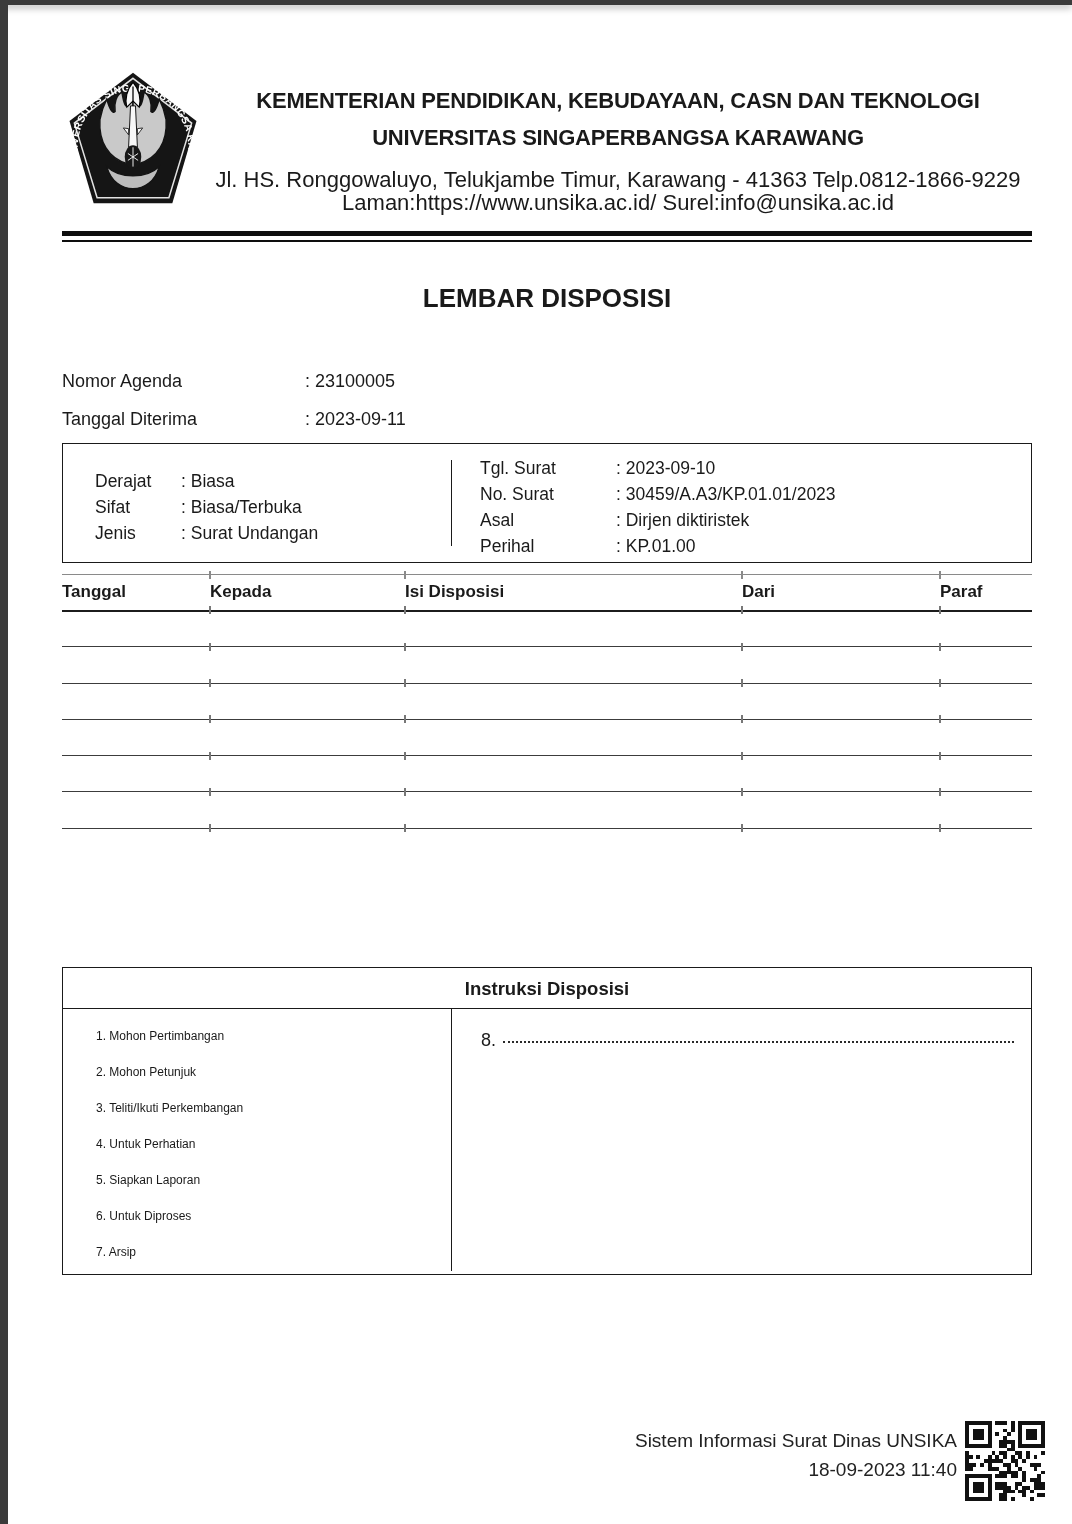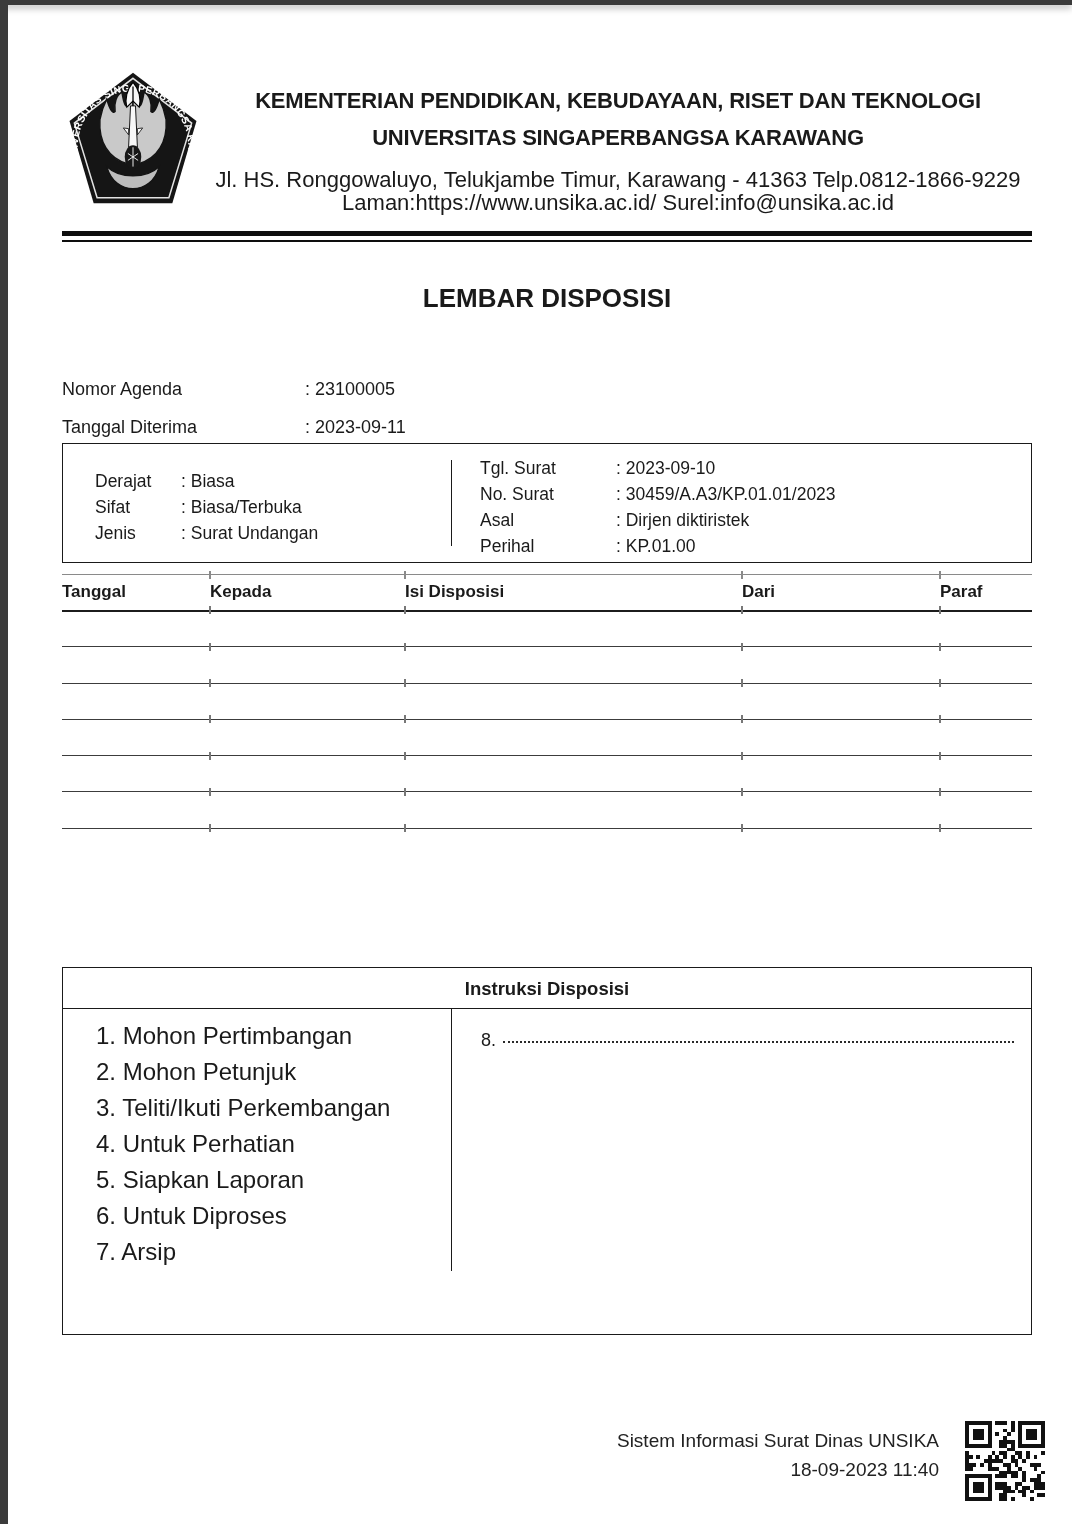--- a/index.html
+++ b/index.html
@@ -24,21 +24,21 @@
 
   
   .rule { top:231px; }
   .rule .thick { height:5px; background:#0e0e0e; }
   .rule .thin  { height:2px; background:#0e0e0e; margin-top:4px; }
 
   
   .title { top:283px; text-align:center; font-size:26px; font-weight:bold; }
 
   
-  .agenda { top:370px; font-size:18px; }
+  .agenda { top:362px; font-size:18px; }
   .agenda-row { display:flex; line-height:38px; }
   .agenda-row .lbl { width:243px; }
 
   
   .infobox { top:443px; height:120px; border:1.6px solid #1a1a1a; display:flex;align-items:center; }
   .infobox .col-l { width:389px; border-right:1.6px solid #1a1a1a; padding:8px 0 0 32px; }
   .infobox .col-r { flex:1; padding:8px 0 0 28px; }
   .info-row { display:flex; line-height:26px; font-size:17.5px; }
   .col-l .lbl { width:86px; }
   .col-r .lbl { width:136px; }
@@ -58,30 +58,30 @@
   .c-isi     { padding-left:13px; padding-right:8px; }
   .c-dari    { padding-left:10px; }
   .isi-main { text-indent:3px; }
   .isi-note { max-width:260px; text-indent:6px; }
   
   thead th:not(:last-child)::before { content:""; position:absolute; right:-0.6px; top:-4px; width:1.2px; height:8px; background:#8a8a8a; }
   thead th:not(:last-child)::after  { content:""; position:absolute; right:-0.6px; bottom:-4px; width:1.2px; height:8px; background:#777; }
   tbody td:not(:last-child)::after  { content:""; position:absolute; right:-0.6px; bottom:-4.6px; width:1.2px; height:8px; background:#777; }
 
   
-  .instruksi { top:967px; height:368px; border:1.6px solid #1a1a1a; }
+  .instruksi { top:967px; height:308px; border:1.6px solid #1a1a1a; }
   .ins-title { height:41px; line-height:41px; border-bottom:1.6px solid #1a1a1a; text-align:center; font-weight:bold; font-size:18.5px; }
   .ins-body { display:flex; height:262px; }
   .ins-left { width:389px; border-right:1.6px solid #1a1a1a; padding:9px 0 0 33px; }
-  .ins-item { line-height:36px; font-size:24px; }
+  .ins-item { line-height:36px; font-size:12px; }
   .ins-right { flex:1; padding:21px 17px 0 29px; display:flex; align-items:flex-start; font-size:18px; }
   .dots { flex:1; height:13px; border-bottom:2.6px dotted #2a2a2a; margin-left:7px; }
 
   
-  .footer { position:absolute; top:1421px; right:27px; display:flex; gap:26px; align-items:flex-start; }
+  .footer { position:absolute; top:1421px; right:27px; display:flex; gap:8px; align-items:flex-start; }
   .f-text { text-align:right; font-size:19px; line-height:29px; padding-top:5px; color:#222; }
   .qr { width:80px; height:80px; }
 </style>
 </head>
 <body>
 
 <div class="edge-top"></div>
 <div class="edge-left"></div>
 
 <div class="sec hdr">
@@ -100,21 +100,21 @@
 
     <path d="M50,9 C45.5,14 44,21 45.5,27 L50,22.5 L54.5,27 C56,21 54.5,14 50,9 Z" fill="#f7f7f7" stroke="#000" stroke-width="0.8"></path>
     <path d="M50,12 L50,22.5" stroke="#111" stroke-width="1"></path>
     <path d="M48.2,26 L46.8,56 L53.2,56 L51.8,26 Z" fill="#f7f7f7" stroke="#111" stroke-width="0.7"></path>
     <path d="M43,42 L46.8,47 L46.8,42.5 Z" fill="#f7f7f7" stroke="#111" stroke-width="0.6"></path>
     <path d="M57,42 L53.2,47 L53.2,42.5 Z" fill="#f7f7f7" stroke="#111" stroke-width="0.6"></path>
     <ellipse cx="50" cy="63" rx="6" ry="8.5" fill="#161616"></ellipse>
     <path d="M50,56 L50,70 M46.3,60.5 L53.7,65.5 M53.7,60.5 L46.3,65.5" stroke="#efefef" stroke-width="0.7"></path>
   </svg>
   <div class="hdr-text">
-    <div class="hdr-line">KEMENTERIAN PENDIDIKAN, KEBUDAYAAN, RISET DAN TEKNOLOGI</div>
+    <div class="hdr-line">KEMENTERIAN PENDIDIKAN, KEBUDAYAAN, CASN DAN TEKNOLOGI</div>
     <div class="hdr-line">UNIVERSITAS SINGAPERBANGSA KARAWANG</div>
     <div class="hdr-addr-wrap">
       <div class="hdr-addr">Jl. HS. Ronggowaluyo, Telukjambe Timur, Karawang - 41363 Telp.0812-1866-9229</div>
       <div class="hdr-addr">Laman:https://www.unsika.ac.id/ Surel:info@unsika.ac.id</div>
     </div>
   </div>
 </div>
 
 <div class="sec rule">
   <div class="thick"></div>

